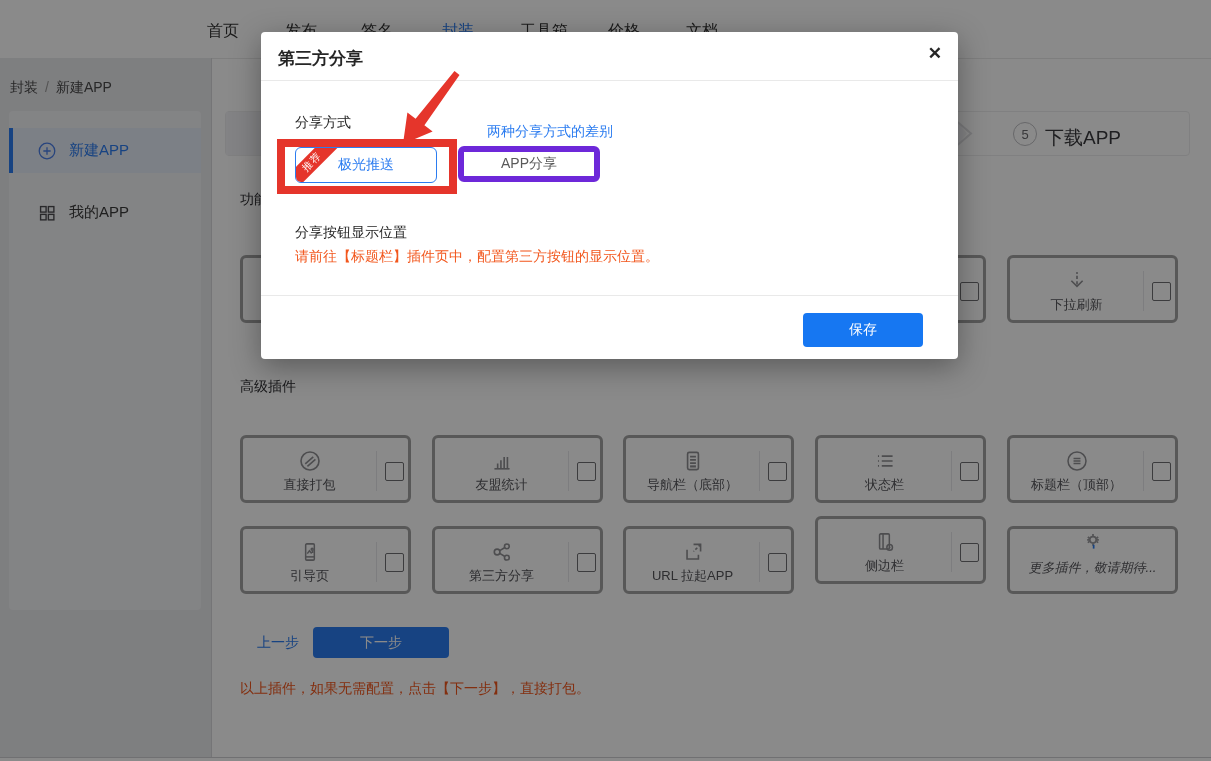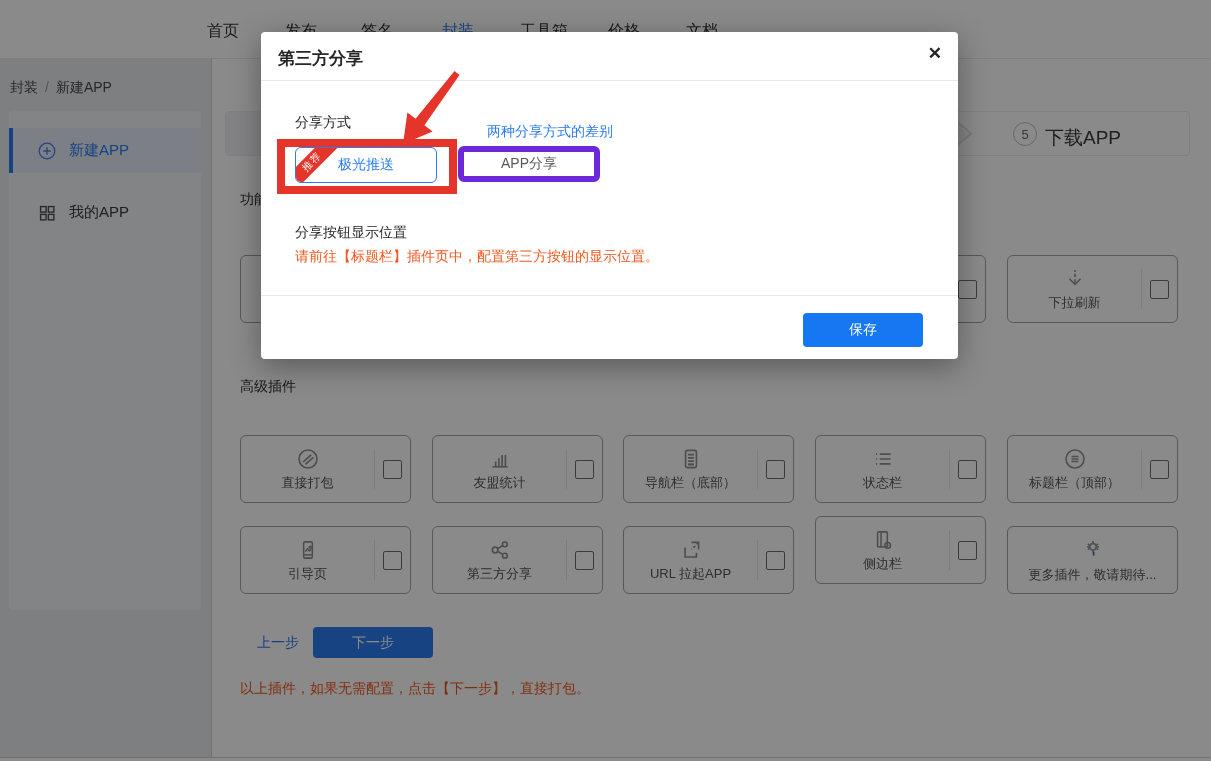--- a/index.html
+++ b/index.html
@@ -21,27 +21,27 @@
   .side-item.selected .s-label{color:var(--accent);}
   
   .stepbar{position:absolute;left:225px;top:111px;width:965px;height:45px;background:#fff;border:1px solid #ececee;border-radius:4px;box-sizing:border-box;}
   .step-prev{position:absolute;left:0;top:0;width:741px;height:43px;background:#f3f3f5;
              clip-path:polygon(0 0,calc(100% - 18px) 0,100% 50%,calc(100% - 18px) 100%,0 100%);}
   .step-circle{position:absolute;left:787px;top:10px;width:22px;height:22px;border:1px solid #bfbfc3;border-radius:50%;
                font-size:13px;color:#6a6a6e;display:flex;align-items:center;justify-content:center;background:#fff;}
   .step-label{position:absolute;left:819px;top:13px;font-size:19px;color:#3a3a3e;}
   .sect-title{position:absolute;font-size:14px;color:#2e2e32;}
   
-  .plugcard{position:absolute;width:171px;height:68px;border:1px solid #a3a3a3;border-radius:6px;box-sizing:border-box;cursor:pointer;background:#fff;}
+  .plugcard{position:absolute;width:171px;height:68px;border:3px solid #a3a3a3;border-radius:6px;box-sizing:border-box;cursor:pointer;background:#fff;}
   .pc-left{position:absolute;left:0;top:0;width:133px;height:66px;display:flex;flex-direction:column;align-items:center;justify-content:center;gap:2px;}
   .pc-label{font-size:13px;color:#55555a;white-space:nowrap;}
   .pc-div{position:absolute;left:133px;top:13px;height:40px;width:1px;background:#e7e7ea;}
   .pc-check{position:absolute;left:142px;top:24px;width:17px;height:17px;border:1.5px solid #707074;border-radius:2px;background:transparent;cursor:pointer;}
-  .pc-full{position:absolute;inset:0;display:flex;flex-direction:column;align-items:center;justify-content:center;gap:4px;}
-  .btn-next{position:absolute;left:313px;top:627px;width:120px;height:31px;background:var(--accent);color:#fff;
+  .pc-full{position:absolute;inset:0;display:flex;flex-direction:column;align-items:center;justify-content:flex-start;gap:4px;font-style:italic;}
+  .btn-next{position:absolute;left:313px;top:627px;width:136px;height:31px;background:var(--accent);color:#fff;
             border:none;border-radius:4px;font-size:14px;font-family:inherit;cursor:pointer;}
   .prev-link{position:absolute;left:257px;top:634px;font-size:14px;color:var(--accent);cursor:pointer;}
   .note-warn{position:absolute;left:240px;top:680px;font-size:14px;color:var(--warn);}
   .bottom-line{position:absolute;left:0;top:757px;width:1211px;height:1px;background:#cfcfd3;}
   
   .backdrop{position:absolute;inset:0;background:rgba(0,0,0,0.46);z-index:40;}
   .modal{position:absolute;left:261px;top:32px;width:697px;height:327px;background:#fff;border-radius:4px;
          box-shadow:0 8px 30px rgba(0,0,0,.35);z-index:50;}
   .m-title{position:absolute;left:17px;top:15px;font-size:17px;font-weight:700;color:#262626;}
   .m-close{position:absolute;right:16px;top:13px;font-size:17px;font-weight:700;color:#262626;cursor:pointer;line-height:1;}

